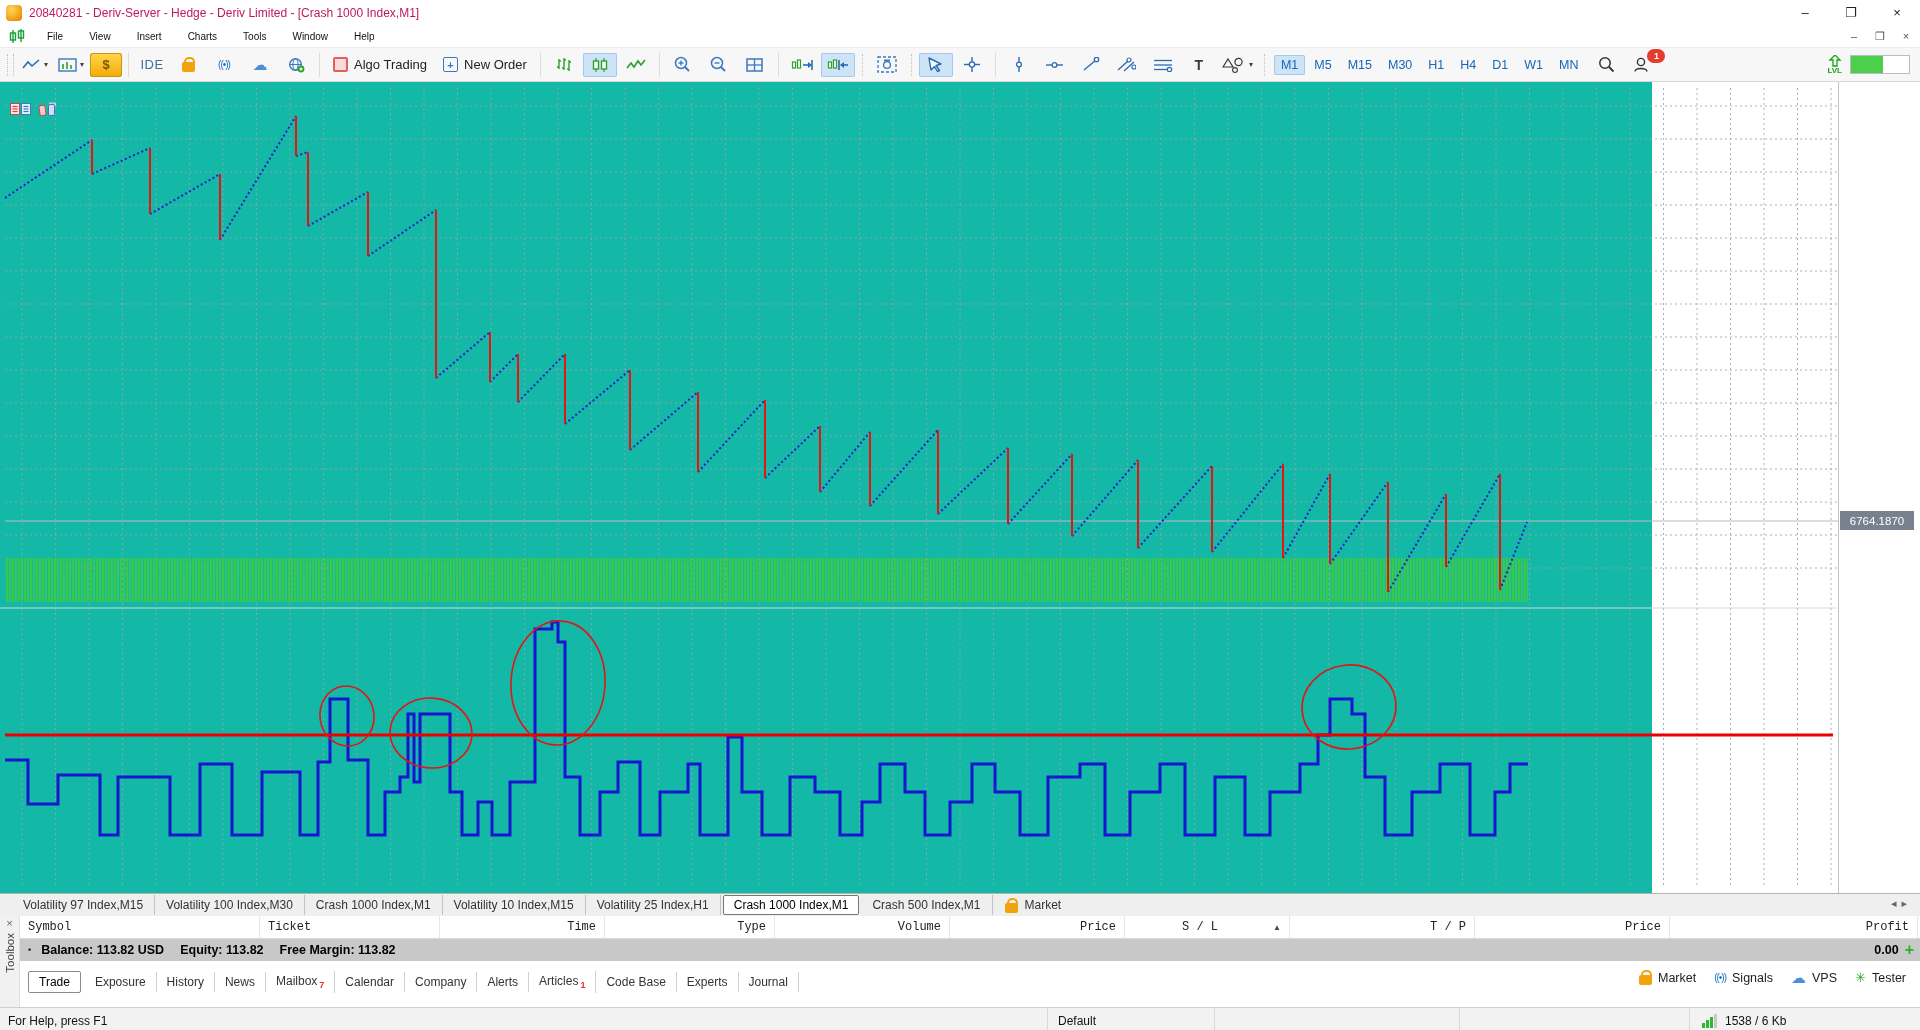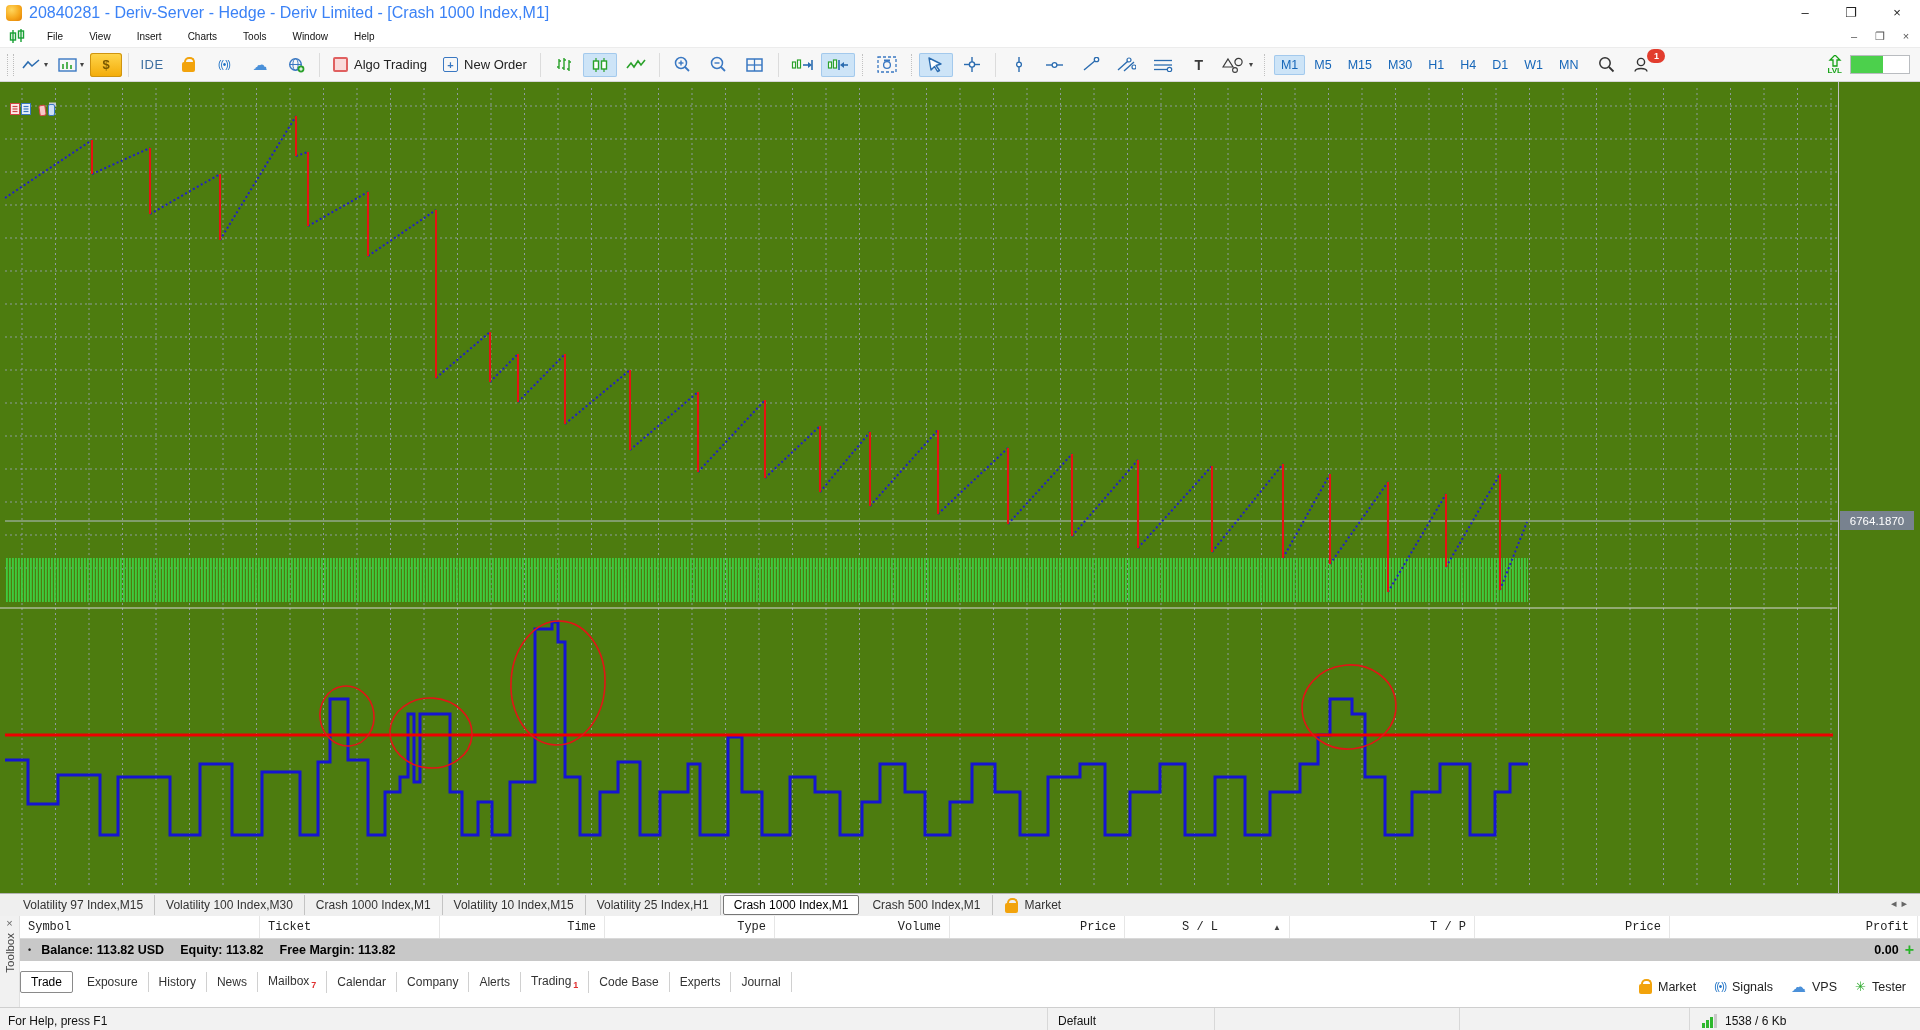--- a/index.html
+++ b/index.html
@@ -2,21 +2,21 @@
 <html><head>
 <meta charset="utf-8">
 <style>
   html,body{margin:0;padding:0;background:#e9e9e9;}
   .app{position:relative;width:1920px;height:1030px;background:#fff;overflow:hidden;
        font-family:"Liberation Sans",sans-serif;color:#111;-webkit-font-smoothing:antialiased;}
   
   .titlebar{height:25px;display:flex;align-items:center;background:#fff;}
   .appico{width:16px;height:16px;margin:0 7px 0 6px;border-radius:4px;
           background:radial-gradient(circle at 35% 30%,#ffd75e 0%,#f6a81c 55%,#e07b00 100%);}
-  .title{font-size:16px;color:#3b82f6;}
+  .title{font-size:12px;color:#be185d;}
   .wc{margin-left:auto;display:flex;height:25px;}
   .wbtn{width:46px;height:25px;display:flex;align-items:center;justify-content:center;
         font-size:13px;color:#222;cursor:default;}
   
   .menubar{height:22px;display:flex;align-items:center;background:#fff;position:relative;}
   .mtlogo{margin:0 6px 0 8px;display:flex;align-items:center;}
   .menu-item{font-size:10px;color:#111;padding:0 13px;cursor:default;}
   .mdi{position:absolute;right:6px;top:0;height:22px;display:flex;align-items:center;gap:10px;}
   .mdibtn{font-size:11px;color:#555;width:16px;text-align:center;}
   
@@ -46,21 +46,21 @@
   .tf{font-size:12.5px;color:#1666b8;padding:3px 7px;border-radius:2px;margin:0 1px;}
   .tf.active{background:#cde4f7;box-shadow:inset 0 0 0 1px #a3c9ec;}
   .badge{position:absolute;top:-4px;right:-6px;min-width:14px;height:14px;border-radius:7px;background:#e23d2e;
          color:#fff;font-size:9px;font-weight:bold;display:flex;align-items:center;justify-content:center;padding:0 2px;}
   .badge:empty{display:none;}
   .lvl{display:flex;flex-direction:column;align-items:center;color:#17a317;font-size:8px;font-weight:bold;line-height:1;margin:0 8px;}
   .batt{width:58px;height:17px;border:1px solid #b9bcc0;background:#fff;margin-right:10px;position:relative;}
   .batt>div{position:absolute;left:0;top:0;bottom:0;background:#4cd04c;}
   .spacer{flex:1;}
   
-  .chart-region{position:relative;width:1920px;height:811px;background:#4d7c0f;}
+  .chart-region{position:relative;width:1652px;height:811px;background:#14b8a6;}
   .chart-region svg.main{position:absolute;left:0;top:0;}
   .chticons{position:absolute;left:10px;top:20px;display:flex;gap:6px;}
   
   .ctabs{height:22px;background:#efefef;border-top:1px solid #b3b3b3;display:flex;align-items:center;
          padding-left:12px;position:relative;font-size:12px;color:#333;}
   .ctablist{display:flex;align-items:center;height:100%;}
   .ctab{padding:3px 11px;border-right:1px solid #c3c3c3;white-space:nowrap;cursor:default;}
   .ctab.active{background:#fff;border:1px solid #767676;border-radius:2px;margin:0 2px;padding:2px 10px;color:#000;}
   .ctab.active + .ctab{border-left:none;}
   .mkttab{display:flex;align-items:center;gap:7px;padding:0 12px;cursor:default;}
@@ -75,21 +75,21 @@
   .thead{display:flex;height:22px;background:#fff;border-bottom:1px solid #d9d9d9;font-size:12px;color:#222;}
   .th{display:flex;align-items:center;padding:0 8px;border-right:1px solid #e6e6e6;box-sizing:border-box;}
   .th span.lbl{flex:1;font-family:Liberation Mono, monospace;}
   .sort{font-size:8px;color:#444;margin-left:6px;}
   .sort:empty{display:none;}
   .balrow{display:flex;align-items:center;height:22px;background:#c8c8c8;font-size:12.5px;font-weight:bold;color:#000;}
   .balrow .dot{font-size:9px;margin:0 10px 0 8px;color:#222;}
   .balrow span.seg{margin-right:16px;}
   .balrow .profit{margin-left:auto;}
   .gplus{color:#28b428;font-weight:bold;font-size:16px;margin:0 6px 0 6px;line-height:1;}
-  .btabsrow{display:flex;align-items:flex-end;height:24px;margin-top:9px;background:#fff;font-size:12px;color:#333;}
+  .btabsrow{display:flex;align-items:flex-start;height:24px;margin-top:9px;background:#fff;font-size:12px;color:#333;padding-left:8px;}
   .btablist{display:flex;align-items:center;height:100%;}
   .btab{padding:3px 10px;border-right:1px solid #d0d0d0;white-space:nowrap;cursor:default;}
   .btab.active{background:#fff;border:1px solid #8a8a8a;border-radius:2px;margin-right:4px;color:#000;}
   .bdg{color:#e03030;font-size:9px;font-weight:bold;vertical-align:sub;margin-left:2px;}
   .bdg:empty{display:none;}
   .brightgrp{margin-left:auto;display:flex;align-items:center;gap:18px;padding-right:14px;font-size:12.5px;color:#222;}
   .brit{display:flex;align-items:center;gap:6px;cursor:default;}
   .tester{color:#2eaa2e;font-size:13px;}
   
   .statusbar{height:25px;border-top:1px solid #cfcfcf;background:#f2f2f2;display:flex;align-items:center;font-size:12px;color:#111;}
@@ -594,21 +594,21 @@
             <span class="btab"><span>News</span></span>
 
             <span class="btab"><span>Mailbox</span><span class="bdg">7</span></span>
 
             <span class="btab"><span>Calendar</span></span>
 
             <span class="btab"><span>Company</span></span>
 
             <span class="btab"><span>Alerts</span></span>
 
-            <span class="btab"><span>Trading</span><span class="bdg">1</span></span>
+            <span class="btab"><span>Articles</span><span class="bdg">1</span></span>
 
             <span class="btab"><span>Code Base</span></span>
 
             <span class="btab"><span>Experts</span></span>
 
             <span class="btab"><span>Journal</span></span>
           </div>
         <div class="brightgrp">
           <span class="brit">
             <span class="bag"></span>

